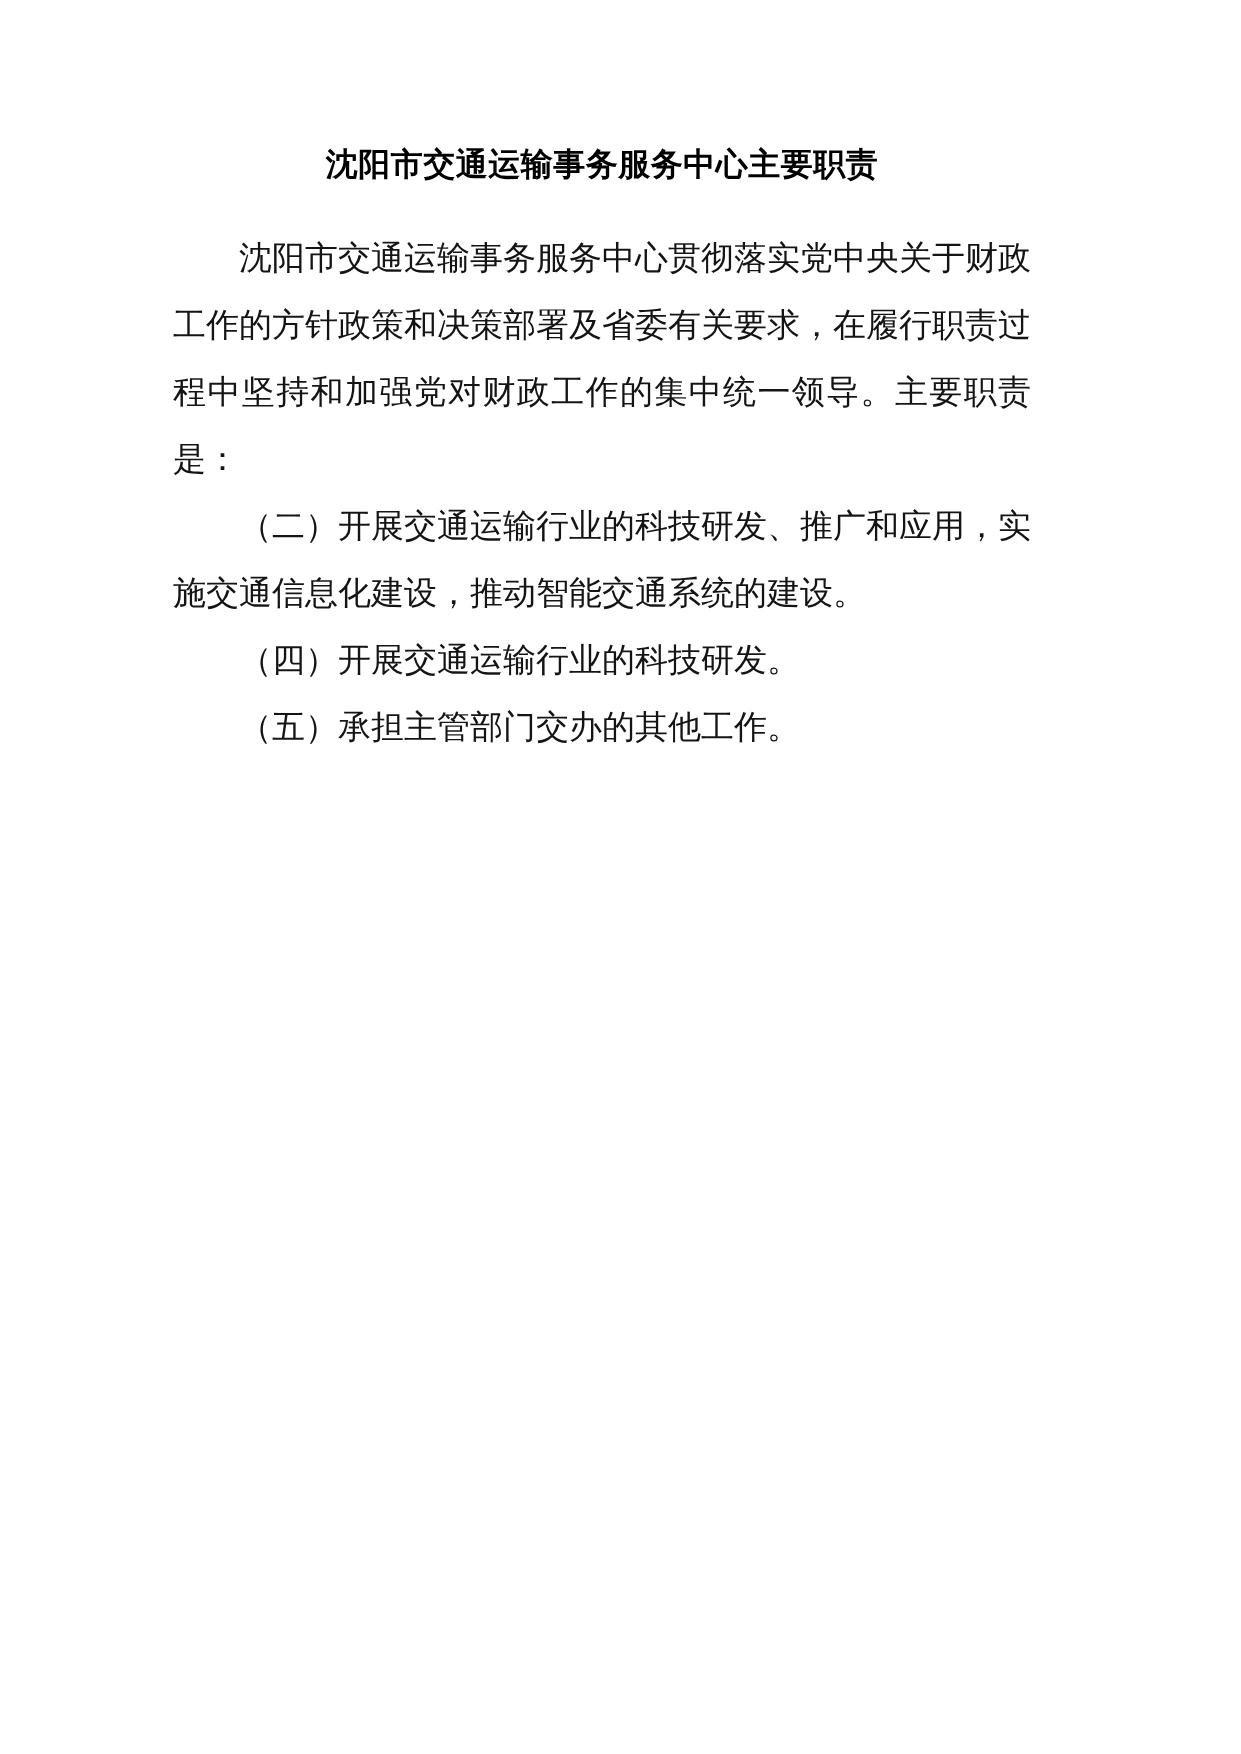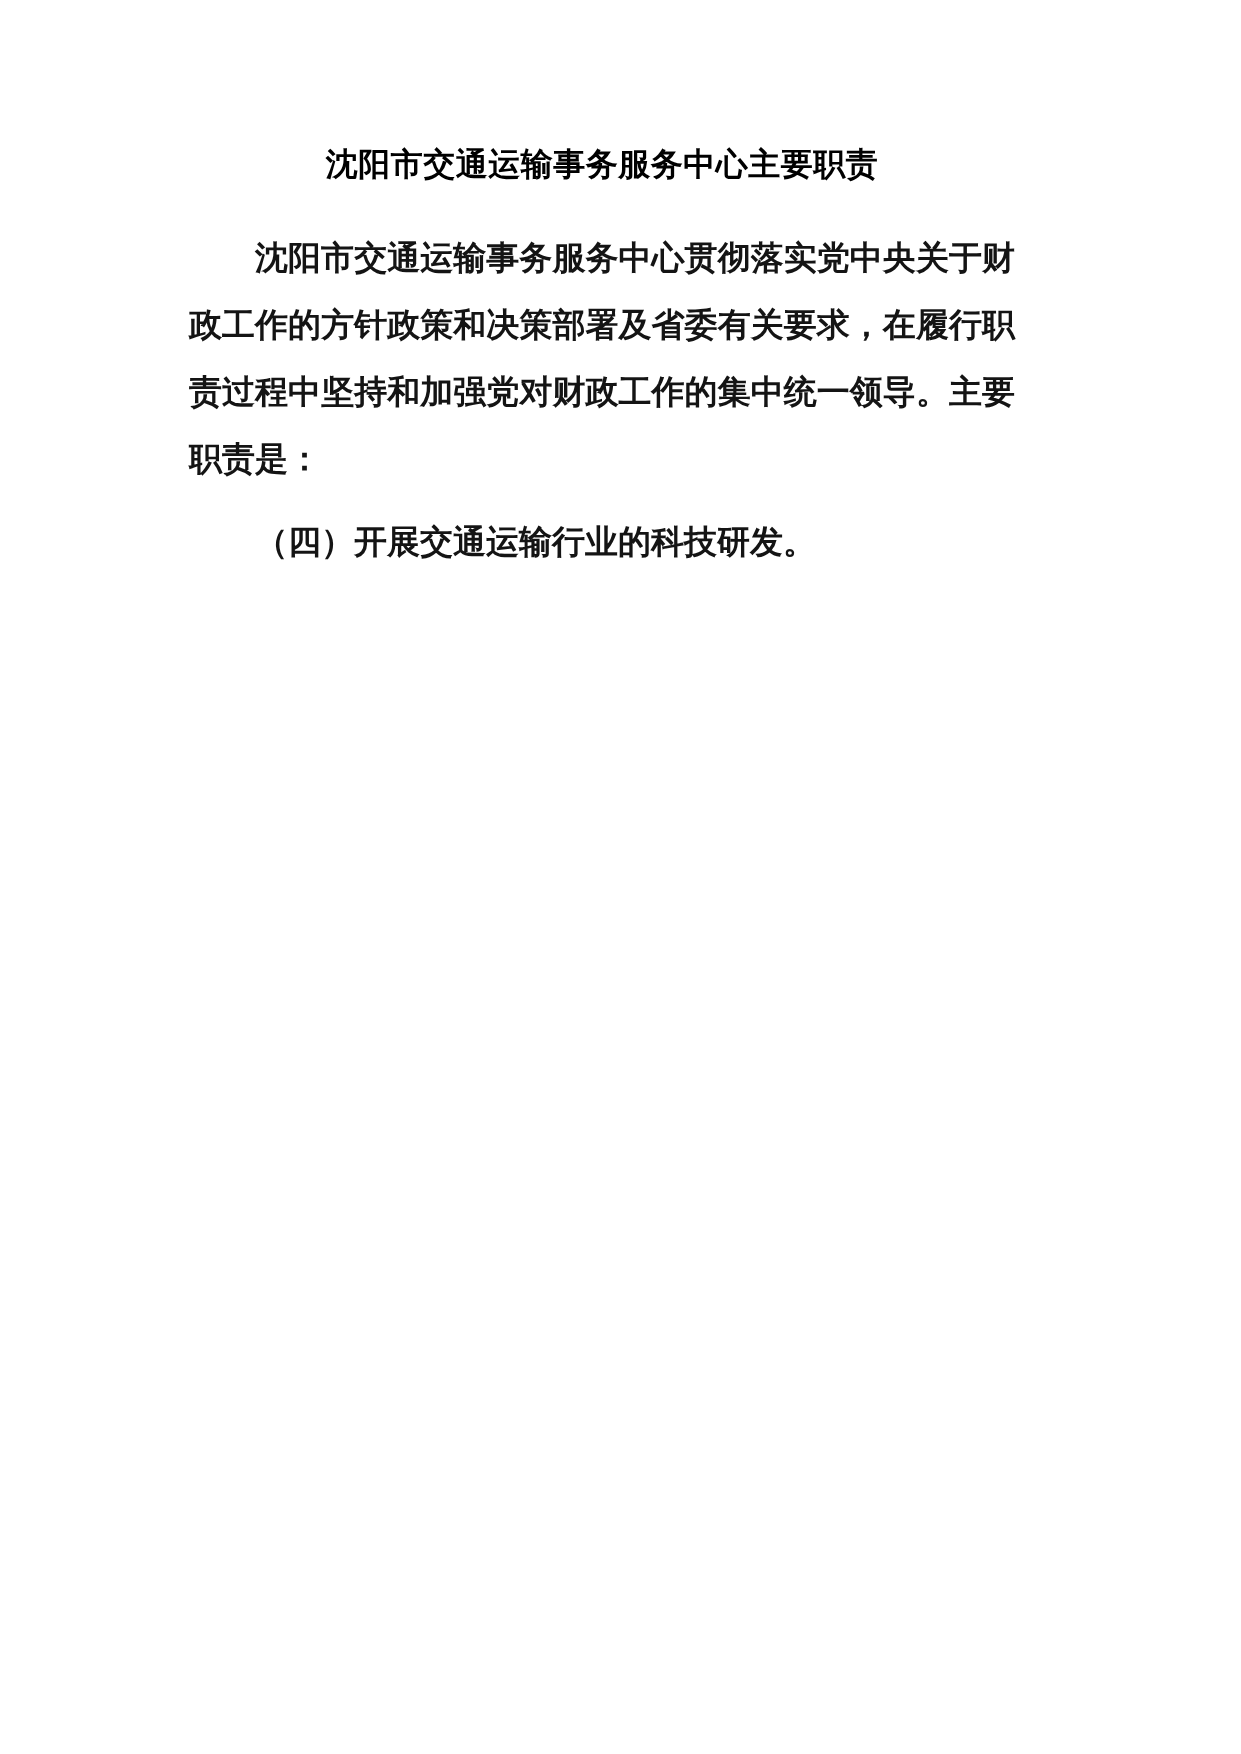--- a/index.html
+++ b/index.html
@@ -26,35 +26,37 @@
     font-family: "Liberation Sans", sans-serif;
     font-weight: bold;
     font-size: 32px;
     line-height: 48px;
     text-align: center;
     margin: 0 0 37px 0;
     letter-spacing: 0.5px;
   }
   .para {
     font-family: "Liberation Serif", serif;
-    font-weight: bold;
+    font-weight: normal;
     font-size: 33px;
     line-height: 67px;
-    margin: 16px;
+    margin: 0;
     text-indent: 2em;
     text-align: justify;
     text-justify: inter-character;
     line-break: strict;
     color: #141414;
   }
 </style>
 </head>
 <body>
 
 <div class="page">
   <div class="content">
     <h1 class="doc-title">沈阳市交通运输事务服务中心主要职责</h1>
     <div>
         <p class="para">沈阳市交通运输事务服务中心贯彻落实党中央关于财政工作的方针政策和决策部署及省委有关要求，在履行职责过程中坚持和加强党对财政工作的集中统一领导。主要职责是：</p>
+        <p class="para">（二）开展交通运输行业的科技研发、推广和应用，实施交通信息化建设，推动智能交通系统的建设。</p>
         <p class="para">（四）开展交通运输行业的科技研发。</p>
+        <p class="para">（五）承担主管部门交办的其他工作。</p>
       </div>
   </div>
 </div>
 
 </body></html>

